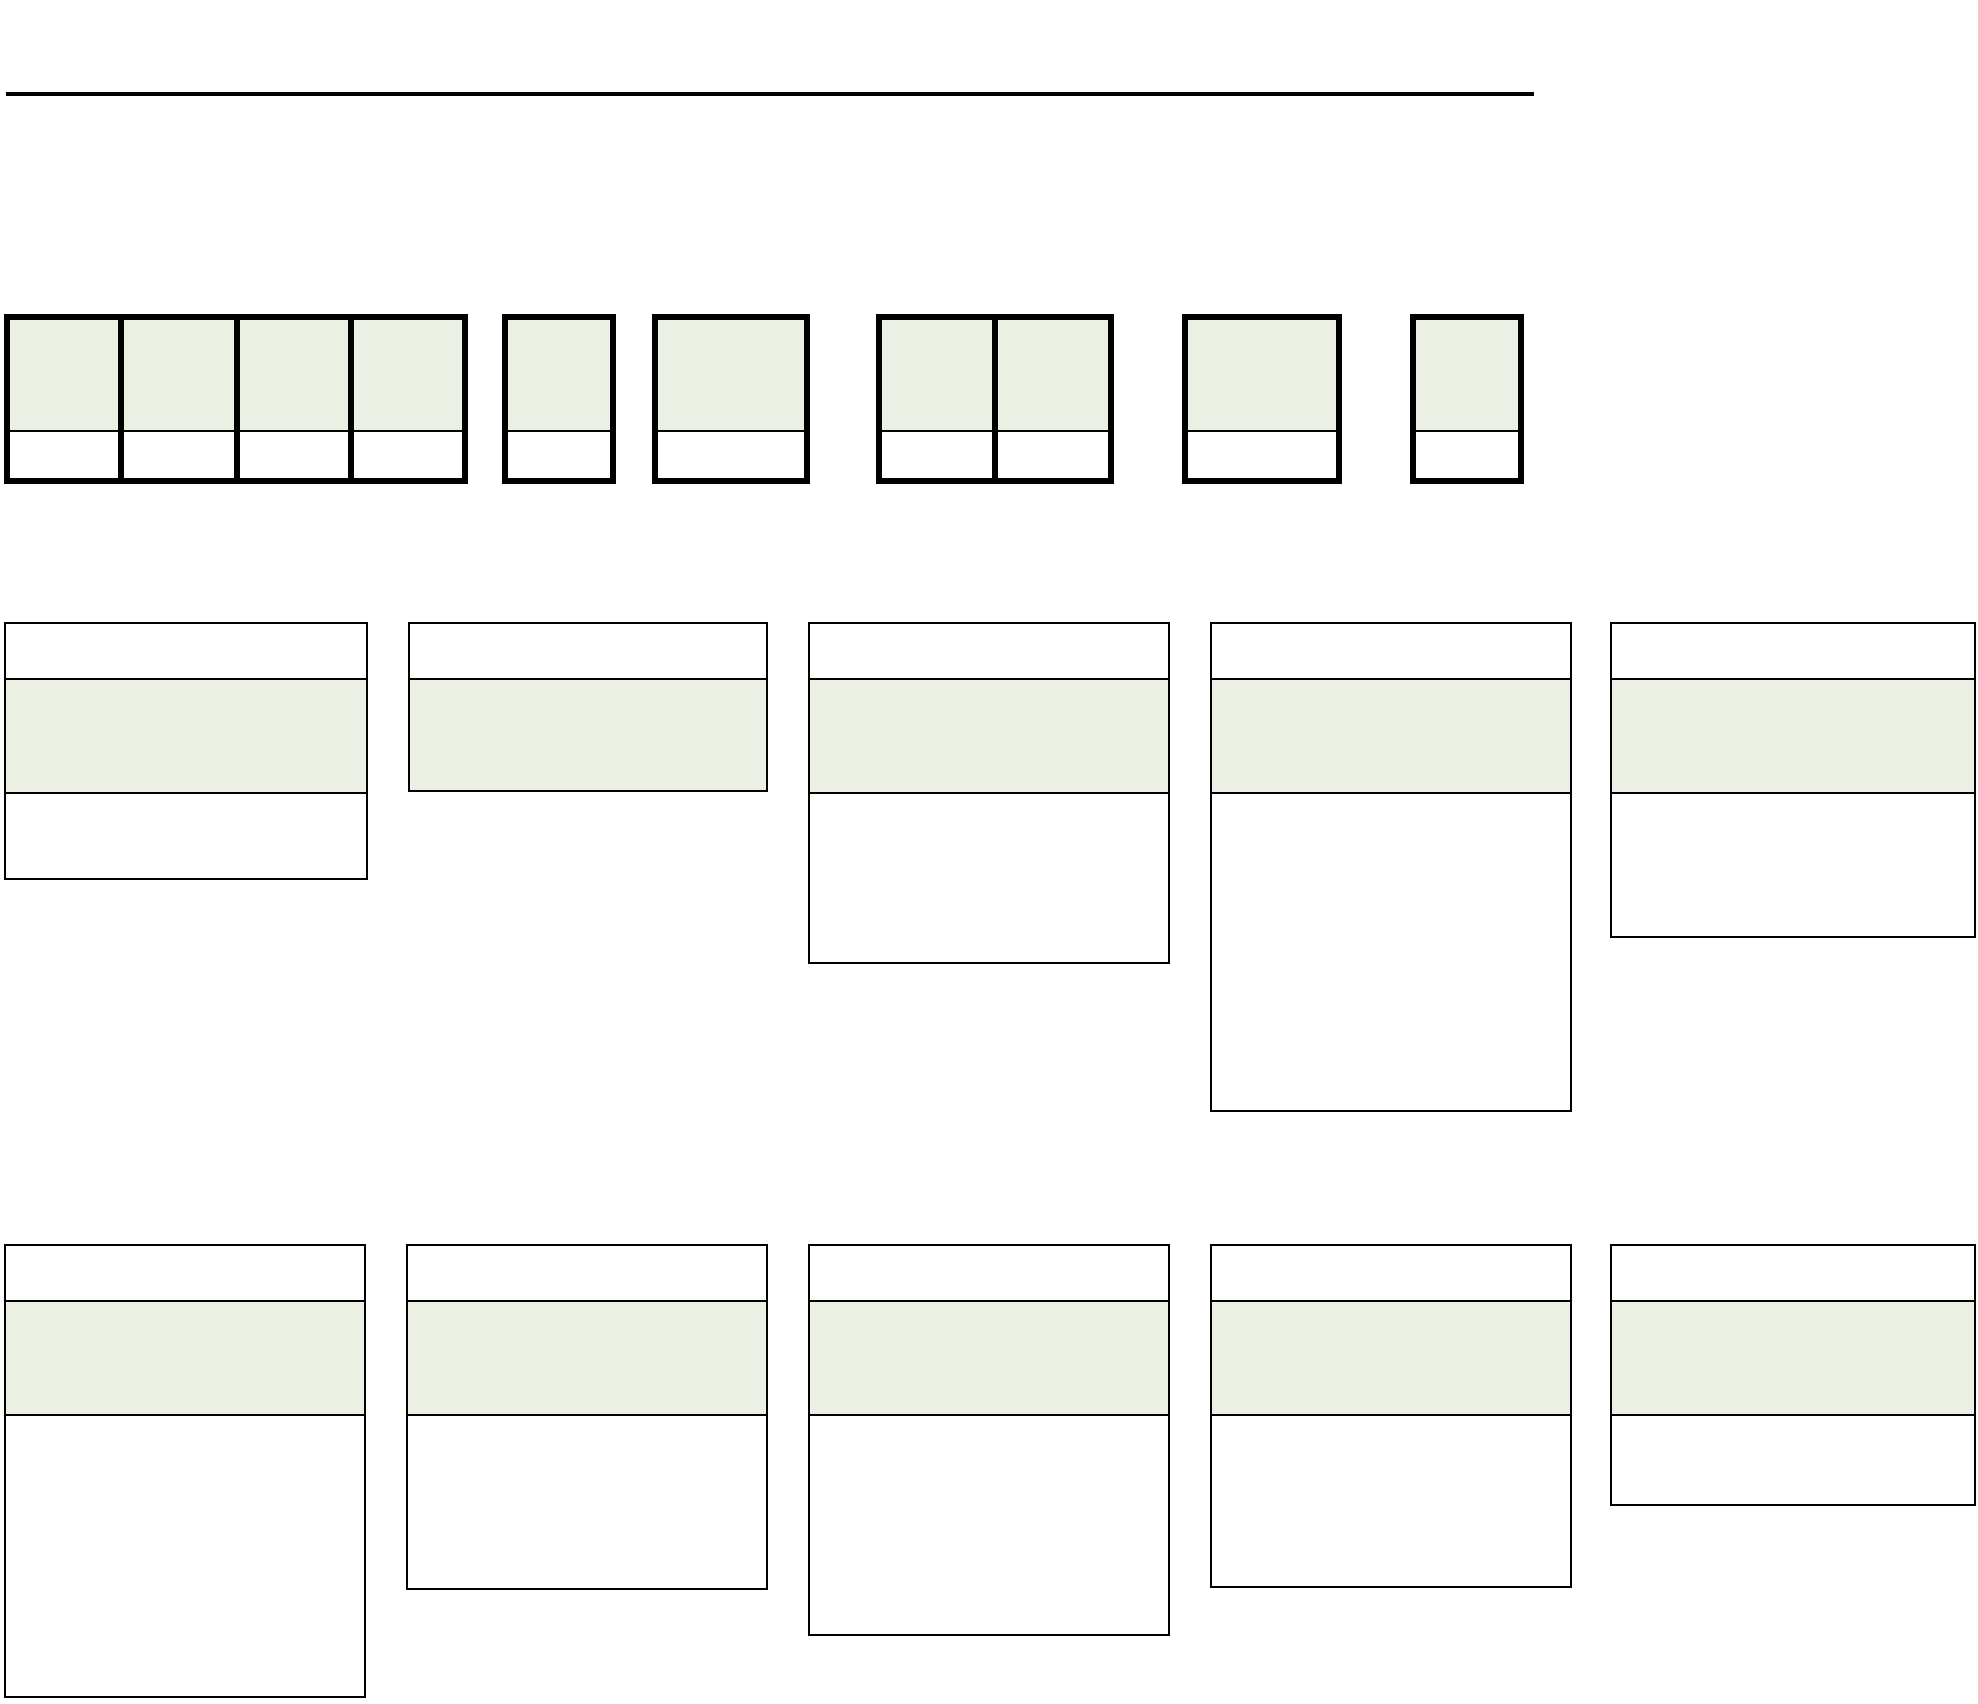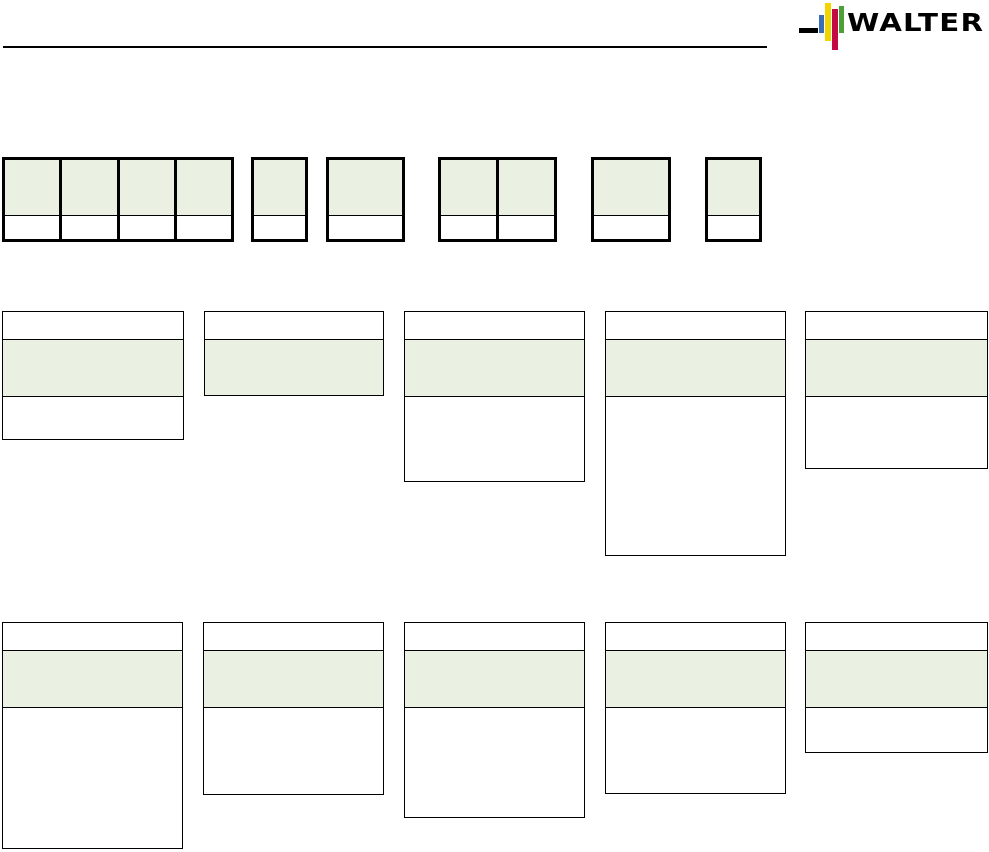--- a/index.html
+++ b/index.html
@@ -95,28 +95,20 @@
   }
   .card.no-tail .row-green { flex: 1 1 auto; border-bottom: none; }
   .row-tail { flex: 1 1 auto; background: #ffffff; }
 </style>
 </head>
 <body>
 
 <div class="page">
 
   <div class="header-rule"></div>
-  <div class="logo">
-    <span class="bar dash"></span>
-    <span class="bar blue"></span>
-    <span class="bar yellow"></span>
-    <span class="bar red"></span>
-    <span class="bar green"></span>
-    <span class="wordmark">WALTER</span>
-  </div>
 
   <div class="tgroup" style="left:2px; width:232px;">
     <div class="tcol">
       <div class="tcol-hdr"></div>
       <div class="tcol-val"></div>
     </div>
     <div class="tcol">
       <div class="tcol-hdr"></div>
       <div class="tcol-val"></div>
     </div>

